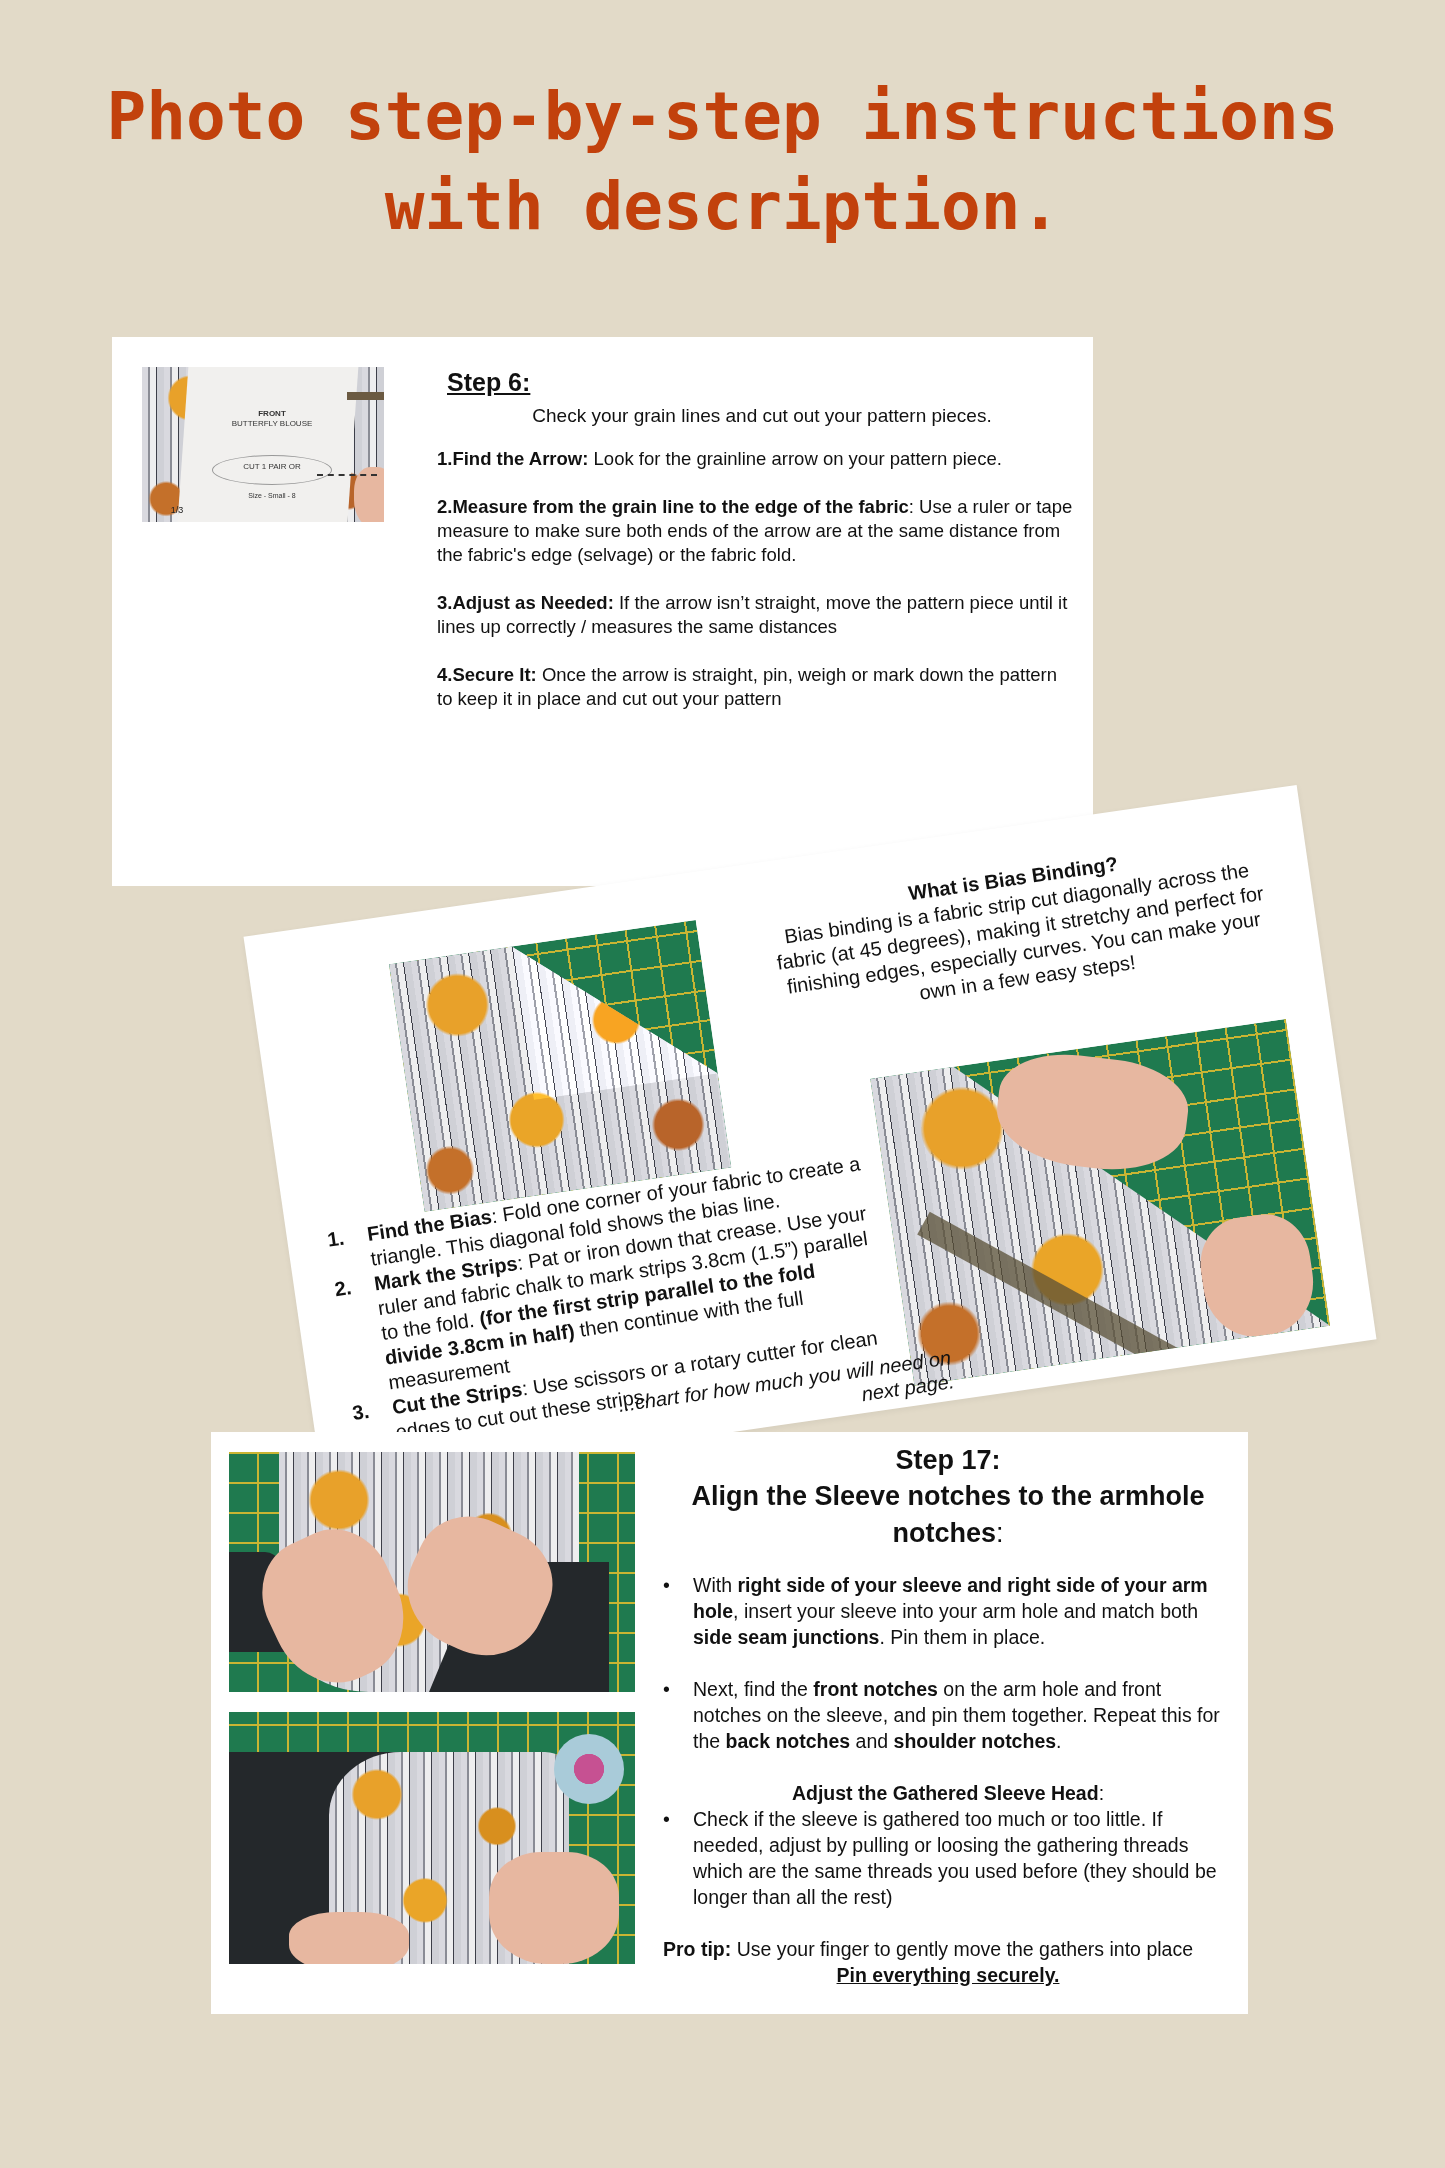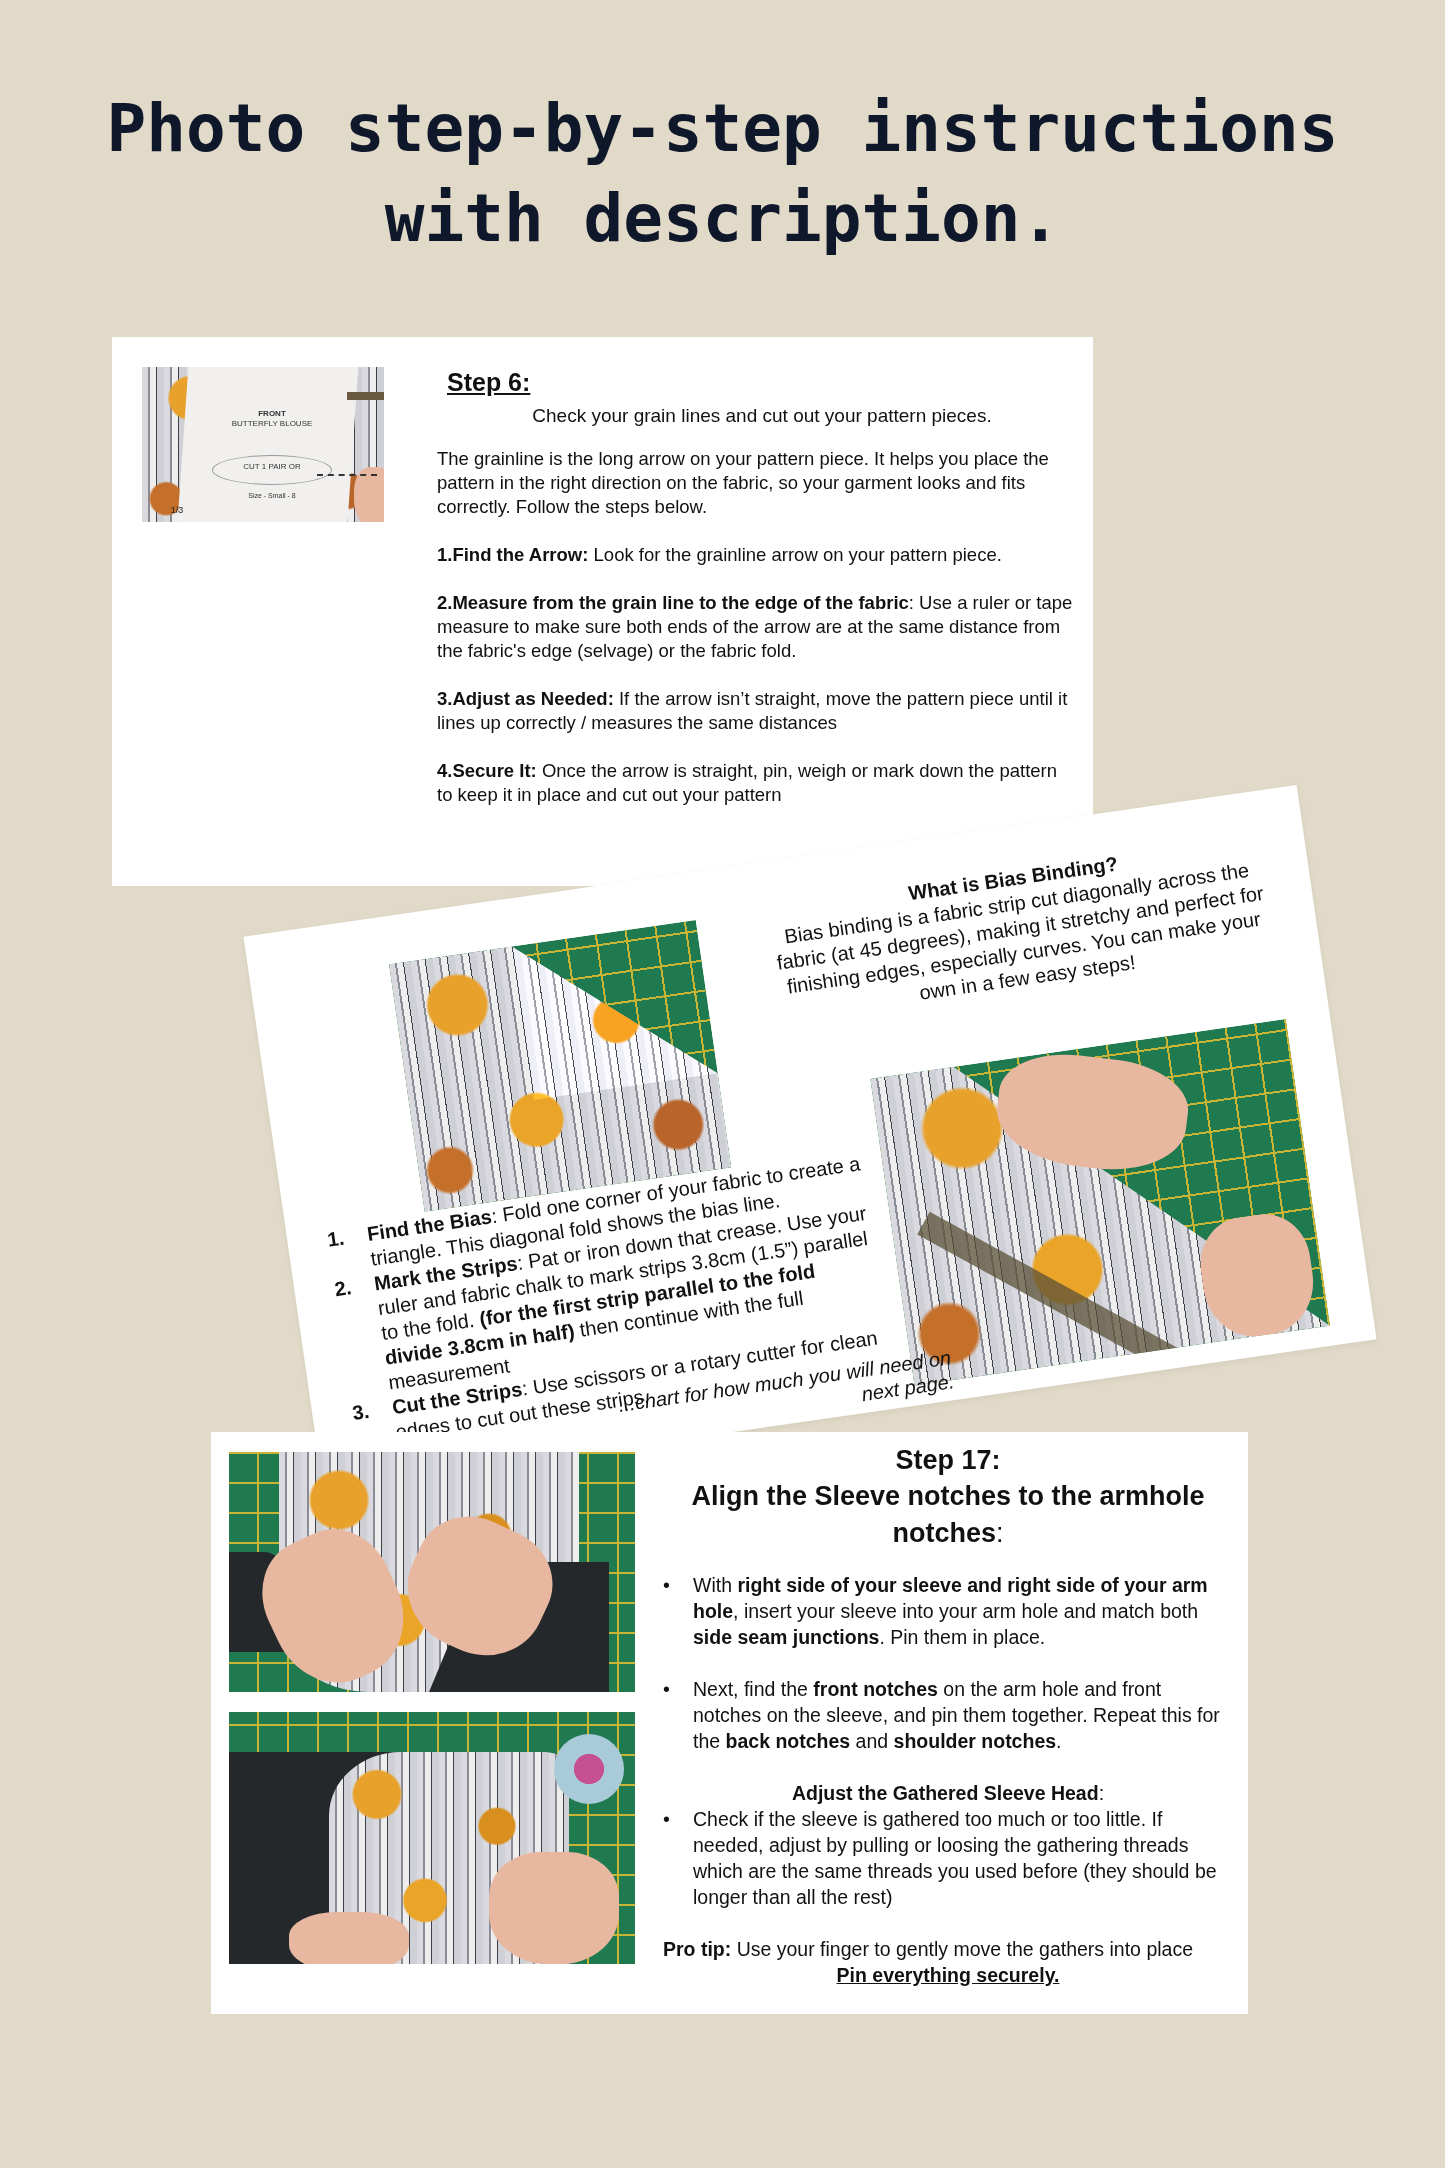--- a/index.html
+++ b/index.html
@@ -6,28 +6,28 @@
     html, body { width: 1445px; height: 2168px; }
     body {
       background: #e2dac8;
       position: relative;
       overflow: hidden;
       font-family: "Liberation Sans", sans-serif;
       color: #111;
     }
     .page-title {
       position: absolute;
-      left: 0; top: 84px;
+      left: 0; top: 72px;
       width: 1445px;
       text-align: center;
       font-family: "DejaVu Sans Mono", monospace;
       font-weight: bold;
       font-size: 66px;
       line-height: 90px;
-      color: #0f172a;
+      color: #c2410c;
       letter-spacing: 0px;
     }
     .card {
       position: absolute;
       background: #ffffff;
     }
     
     #card1 { left: 112px; top: 337px; width: 981px; height: 549px; z-index: 1; overflow: hidden; }
     #card1 .photo { position: absolute; left: 30px; top: 30px; width: 242px; height: 155px; }
     #card1 .text { position: absolute; left: 325px; top: 30px; width: 640px; }
@@ -121,21 +121,20 @@
     <div class="photo-label" style="left:70px; top:88px; width:120px; height:30px; border:1px solid #999; border-radius:50%; padding-top:6px; font-size:8px;">CUT 1 PAIR OR</div>
     <div class="photo-label" style="left:55px; top:125px; width:150px; font-size:7px;">Size - Small - 8</div>
     <div class="photo-label" style="left:20px; top:138px; width:30px; font-size:9px; color:#222;">1/3</div>
     <div style="position:absolute; left:205px; top:25px; width:37px; height:8px; background:#6b5a42;"></div>
     <div class="hand" style="left:212px; top:100px; width:40px; height:60px;"></div>
     <div style="position:absolute; left:175px; top:107px; width:60px; border-top:2px dashed #333;"></div>
   </div>
   <div class="text">
     <div class="step-head">Step 6:</div>
     <div class="step-sub">Check your grain lines and cut out your pattern pieces.</div>
-    <p class="para">The grainline is the long arrow on your pattern piece. It helps you place the pattern in the right direction on the fabric, so your garment looks and fits correctly. Follow the steps below.</p>
     <p class="para"><b>1.Find the Arrow:</b><span> Look for the grainline arrow on your pattern piece.</span></p>
     <p class="para"><b>2.Measure from the grain line to the edge of the fabric</b><span>: Use a ruler or tape measure to make sure both ends of the arrow are at the same distance from the fabric's edge (selvage) or the fabric fold.</span></p>
     <p class="para"><b>3.Adjust as Needed:</b><span> If the arrow isn’t straight, move the pattern piece until it lines up correctly / measures the same distances</span></p>
     <p class="para"><b>4.Secure It:</b><span> Once the arrow is straight, pin, weigh or mark down the pattern to keep it in place and cut out your pattern</span></p>
   </div>
 </section>
 
 <section id="card2" class="card">
   <div class="photo photo-a">
     <div class="mat" style="position:absolute; inset:0;"></div>

